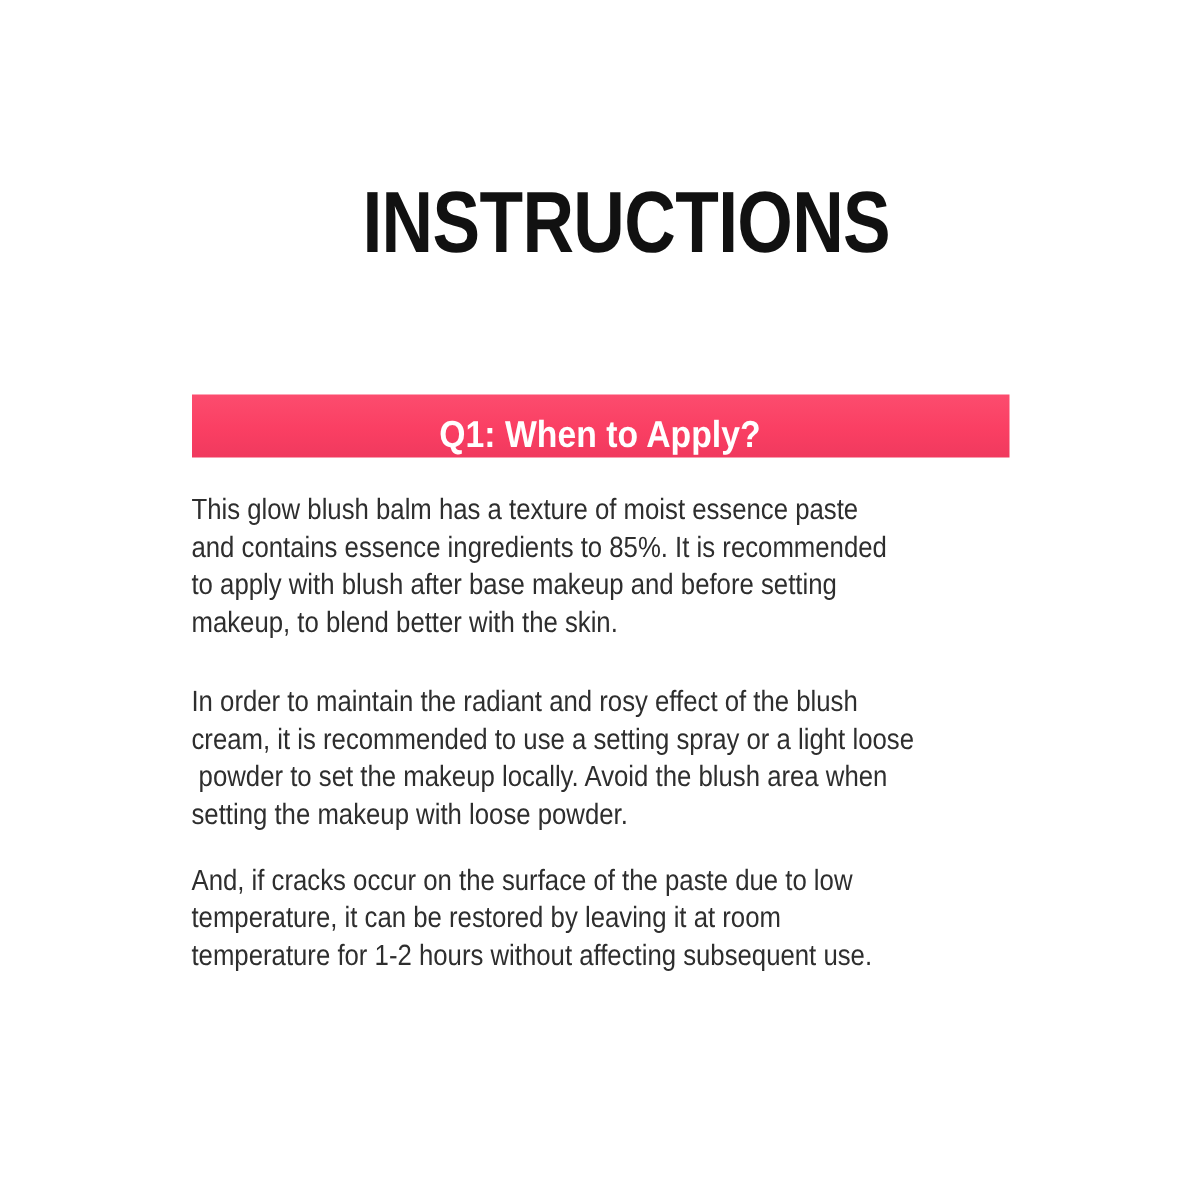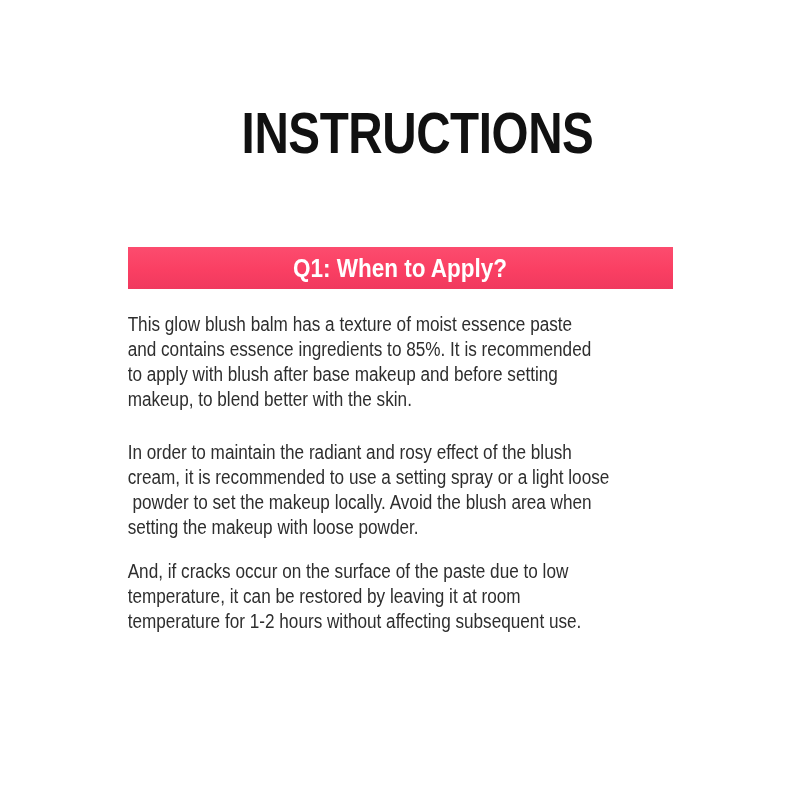--- a/index.html
+++ b/index.html
@@ -8,21 +8,21 @@
   }
   body {
     width: 800px;
     height: 800px;
     background: #ffffff;
     font-family: "Liberation Sans", sans-serif;
     overflow: hidden;
   }
   .canvas {
     width: 550px;
-    margin: 0 auto;
+    margin: 16px auto;
     padding-top: 100px;
   }
   .page-title {
     margin: 0;
     text-align: center;
     font-size: 58px;
     line-height: 66px;
     font-weight: bold;
     color: #111111;
     position: relative;
@@ -32,21 +32,21 @@
   .page-title .squeeze {
     display: inline-block;
     transform: scaleX(0.82);
     transform-origin: center;
     letter-spacing: -0.5px;
   }
   .banner {
     margin-left: auto;
     margin-right: auto;
     display: flex;
-    align-items: center;
+    align-items: flex-end;
     justify-content: center;
     background: linear-gradient(180deg, #fc4c6e 0%, #fa3f63 55%, #f0395e 100%);
   }
   .banner-q1 {
     width: 545px;
     height: 42px;
     margin-top: 81px;
   }
   .banner-q2 {
     width: 475px;

